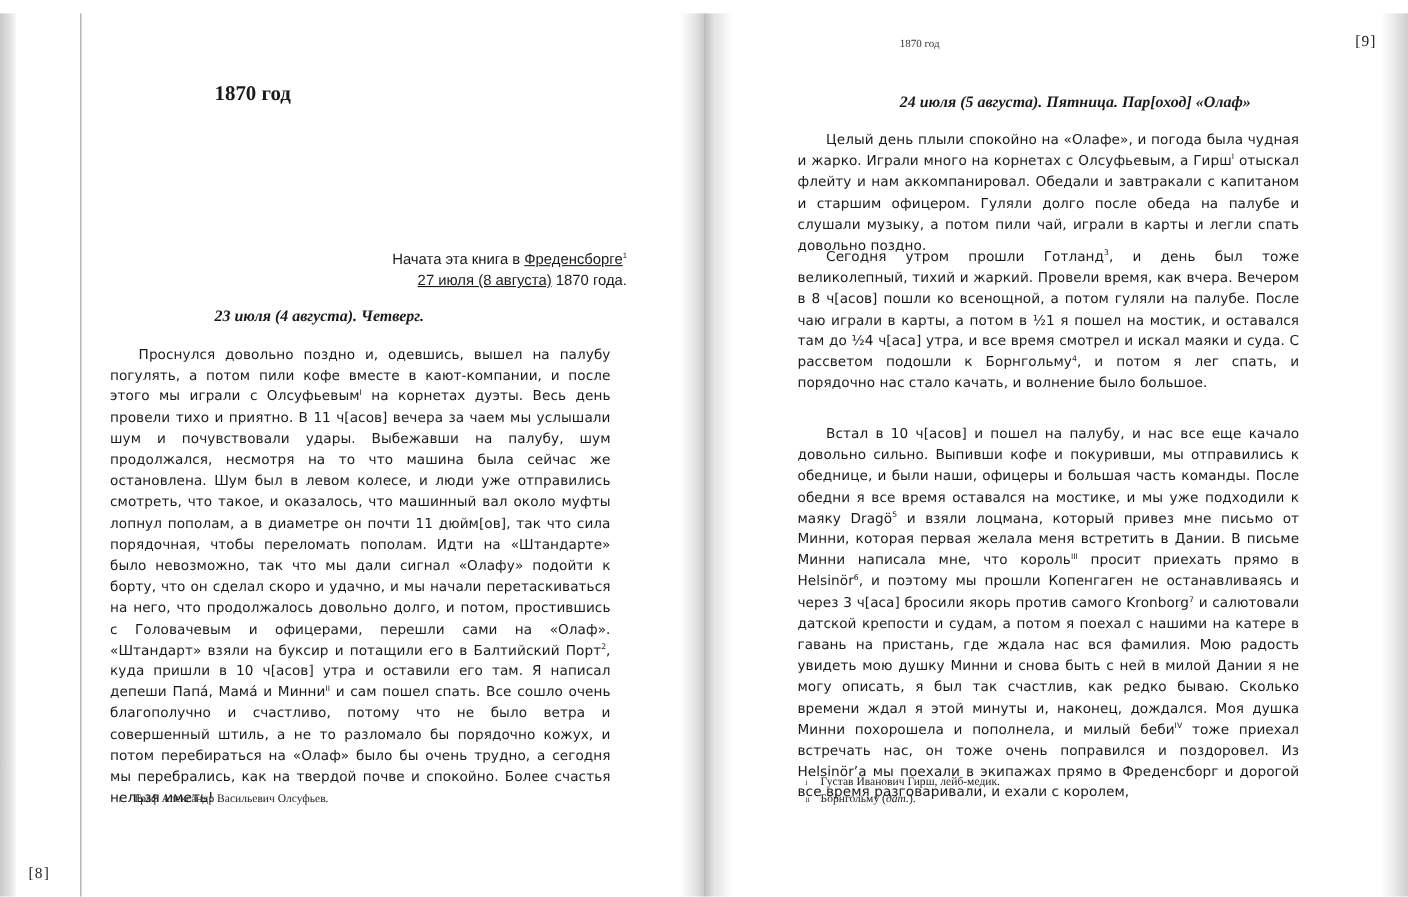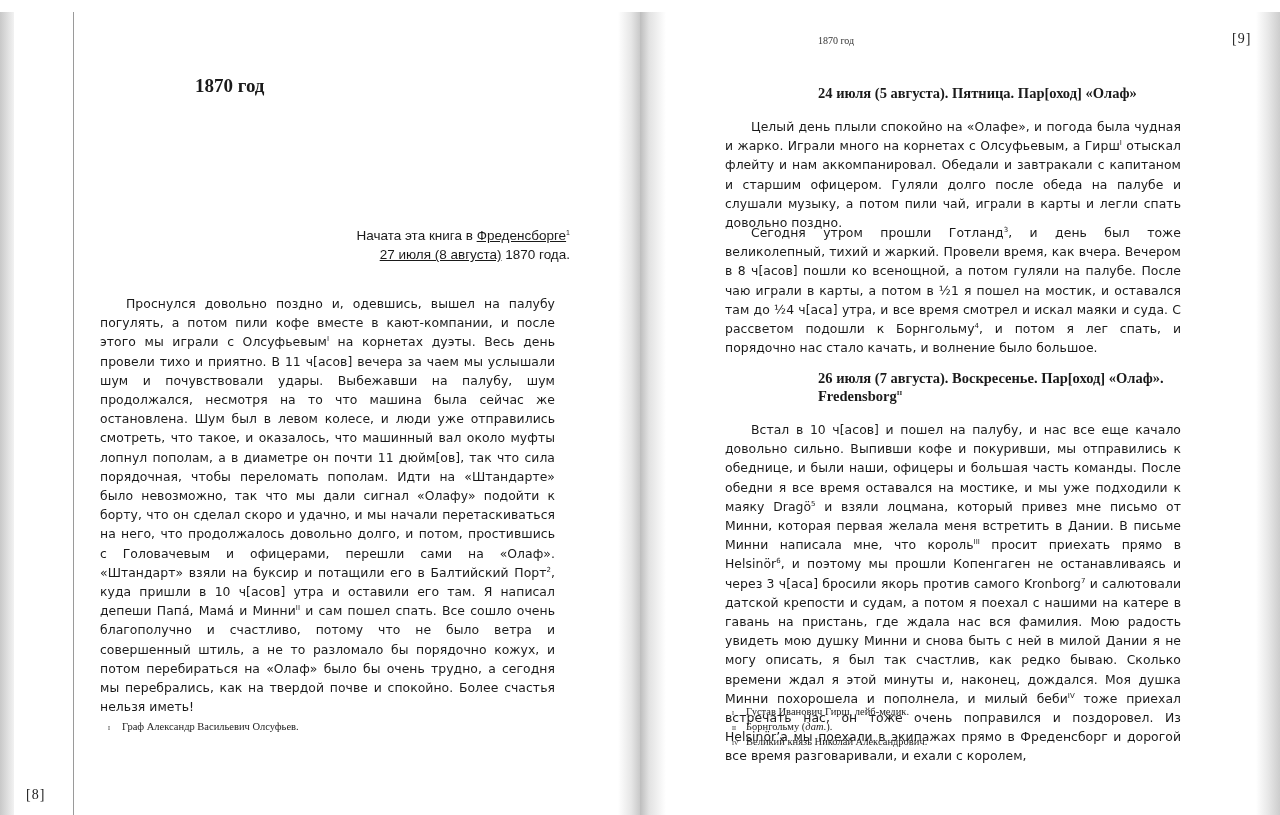--- a/index.html
+++ b/index.html
@@ -26,21 +26,21 @@
   .pn-left { left:26px; top:775px; }
   .pn-right { left:592px; top:19px; }
   .running-head { position:absolute; left:178px; top:23px; font-size:10px; color:#333; }
 
   .chapter-title { position:absolute; left:195px; top:63px; font-size:19px; font-weight:bold; }
 
   .epigraph { position:absolute; right:70px; top:214px; text-align:right;
     font-family:"Liberation Sans", sans-serif; font-size:13.5px; line-height:19px; }
   .epigraph u { }
 
-  .entry-title { font-weight:bold; font-size:14.5px; line-height:18px; }
+  .entry-title { font-weight:bold; font-style:italic; font-size:14.5px; line-height:18px; }
   .body-text { font-family:"DejaVu Sans", sans-serif; font-size:12.4px; line-height:19.2px;
     text-align:justify; letter-spacing:0.05px; }
   .body-text p { margin:15px; text-indent:26px; text-align:justify; }
   sup { font-size:7px; vertical-align:super; line-height:0; }
 
   .left-col { position:absolute; left:85px; width:485px; }
   .right-col { position:absolute; left:70px; width:486px; }
 
   .footnotes { position:absolute; font-size:10.5px; line-height:14px; color:#222; }
   .footnotes .fn { display:flex; }
@@ -62,20 +62,21 @@
     <div>
       <span>Начата эта книга в </span><u>Фреденсборге</u><sup>1</sup>
     </div>
     <div>
       <u>27 июля (8 августа)</u><span> 1870 года.</span>
     </div>
   </div>
 
   <div class="left-col" style="top:267px;">
     <div class="entry-title" style="padding-left:110px;">
+      <div>23 июля (4 августа). Четверг.</div>
     </div>
     <div class="body-text">
       <p>
         <span>Проснулся довольно поздно и, одевшись, вышел на палубу погулять, а потом пили кофе вместе в кают-компании, и после этого мы играли с Олсуфьевым</span><sup>I</sup><span> на корнетах дуэты. Весь день провели тихо и приятно. В 11 ч[асов] вечера за чаем мы услышали шум и почувствовали удары. Выбежавши на палубу, шум продолжался, несмотря на то что машина была сейчас же остановлена. Шум был в левом колесе, и люди уже отправились смотреть, что такое, и оказалось, что машинный вал около муфты лопнул пополам, а в диаметре он почти 11 дюйм[ов], так что сила порядочная, чтобы переломать пополам. Идти на «Штандарте» было невозможно, так что мы дали сигнал «Олафу» подойти к борту, что он сделал скоро и удачно, и мы начали перетаскиваться на него, что продолжалось довольно долго, и потом, простившись с Головачевым и офицерами, перешли сами на «Олаф». «Штандарт» взяли на буксир и потащили его в Балтийский Порт</span><sup>2</sup><span>, куда пришли в 10 ч[асов] утра и оставили его там. Я написал депеши Папá, Мамá и Минни</span><sup>II</sup><span> и сам пошел спать. Все сошло очень благополучно и счастливо, потому что не было ветра и совершенный штиль, а не то разломало бы порядочно кожух, и потом перебираться на «Олаф» было бы очень трудно, а сегодня мы перебрались, как на твердой почве и спокойно. Более счастья нельзя иметь!</span>
       </p>
     </div>
   </div>
 
   <div class="footnotes fn-left">
     <div class="fn">
@@ -101,35 +102,28 @@
     </div>
   </div>
 
   <div class="right-col" style="top:196px;">
     <div class="body-text">
       <p><span>Сегодня утром прошли Готланд</span><sup>3</sup><span>, и день был тоже великолепный, тихий и жаркий. Провели время, как вчера. Вечером в 8 ч[асов] пошли ко всенощной, а потом гуляли на палубе. После чаю играли в карты, а потом в ½1 я пошел на мостик, и оставался там до ½4 ч[аса] утра, и все время смотрел и искал маяки и суда. С рассветом подошли к Борнгольму</span><sup>4</sup><span>, и потом я лег спать, и порядочно нас стало качать, и волнение было большое.</span></p>
     </div>
   </div>
 
   <div class="right-col" style="top:357px;">
-    <div class="entry-title" style="padding-left:108px;">
-      <span>26 июля (7 августа). Воскресенье. Пар[оход] «Олаф». Fredensborg</span><sup>II</sup>
-    </div>
     <div class="body-text">
       <p><span>Встал в 10 ч[асов] и пошел на палубу, и нас все еще качало довольно сильно. Выпивши кофе и покуривши, мы отправились к обеднице, и были наши, офицеры и большая часть команды. После обедни я все время оставался на мостике, и мы уже подходили к маяку Dragö</span><sup>5</sup><span> и взяли лоцмана, который привез мне письмо от Минни, которая первая желала меня встретить в Дании. В письме Минни написала мне, что король</span><sup>III</sup><span> просит приехать прямо в Helsinör</span><sup>6</sup><span>, и поэтому мы прошли Копенгаген не останавливаясь и через 3 ч[аса] бросили якорь против самого Kronborg</span><sup>7</sup><span> и салютовали датской крепости и судам, а потом я поехал с нашими на катере в гавань на пристань, где ждала нас вся фамилия. Мою радость увидеть мою душку Минни и снова быть с ней в милой Дании я не могу описать, я был так счастлив, как редко бываю. Сколько времени ждал я этой минуты и, наконец, дождался. Моя душка Минни похорошела и пополнела, и милый беби</span><sup>IV</sup><span> тоже приехал встречать нас, он тоже очень поправился и поздоровел. Из Helsinör’а мы поехали в экипажах прямо в Фреденсборг и дорогой все время разговаривали, и ехали с королем,</span></p>
     </div>
   </div>
 
   <div class="footnotes fn-right">
     <div class="fn">
       <span class="fn-mark">I</span>
       <span>Густав Иванович Гирш, лейб-медик.</span>
     </div>
     <div class="fn">
       <span class="fn-mark">II</span>
       <span><span>Борнгольму (</span><i>дат.</i><span>).</span></span>
     </div>
-    <div class="fn">
-      <span class="fn-mark">IV</span>
-      <span>Великий князь Николай Александрович.</span>
-    </div>
   </div>
 </div>
 
 </body></html>

